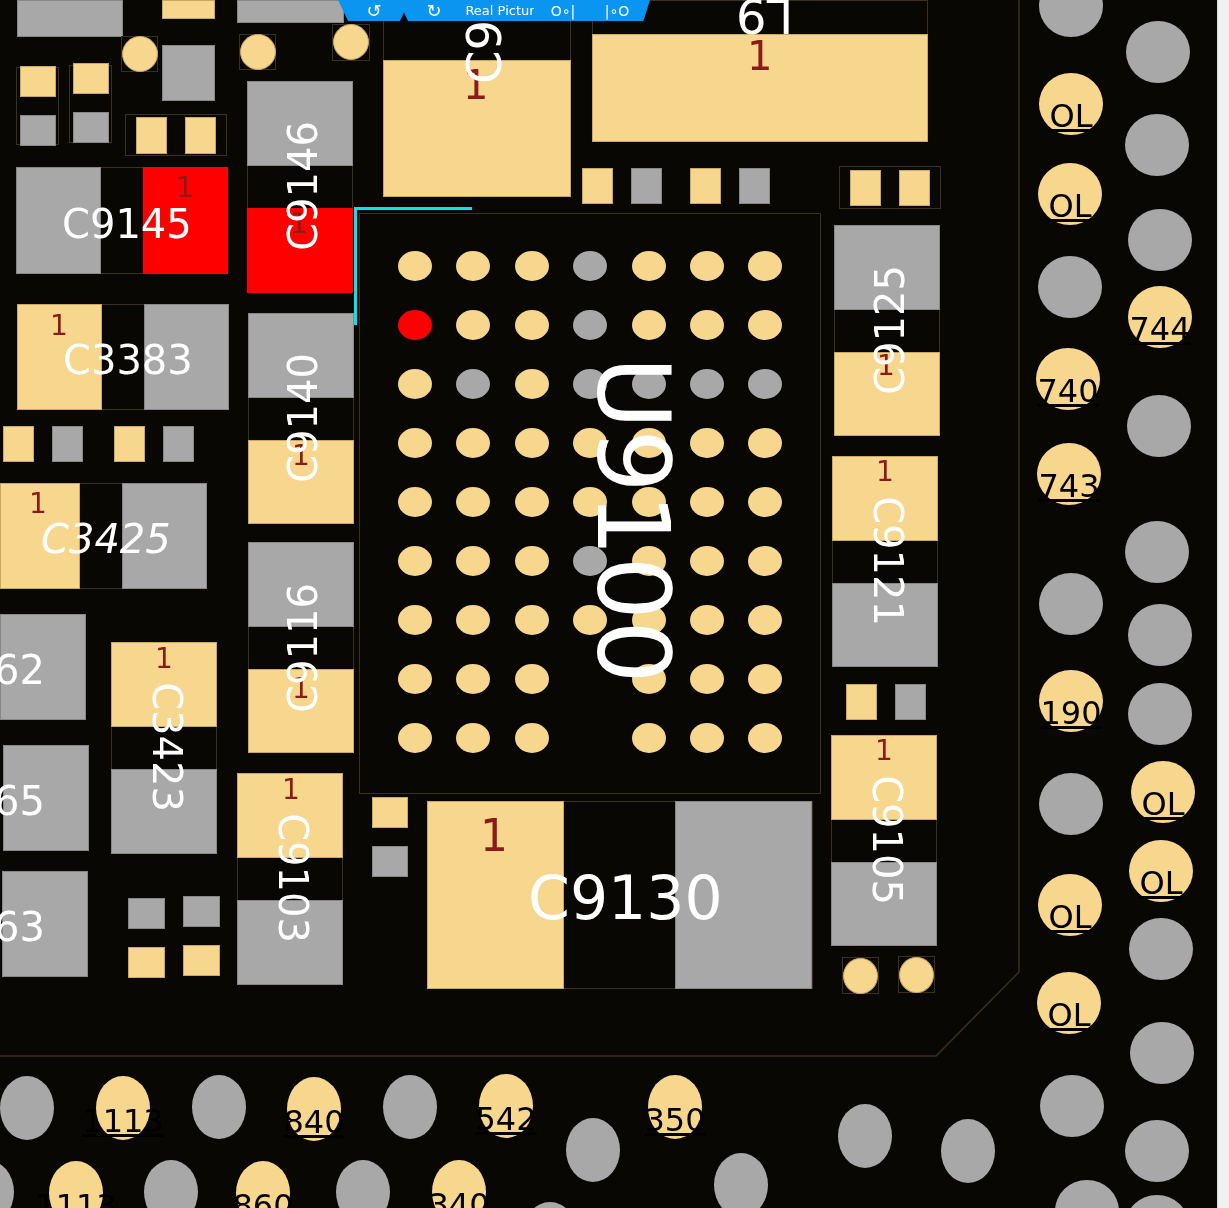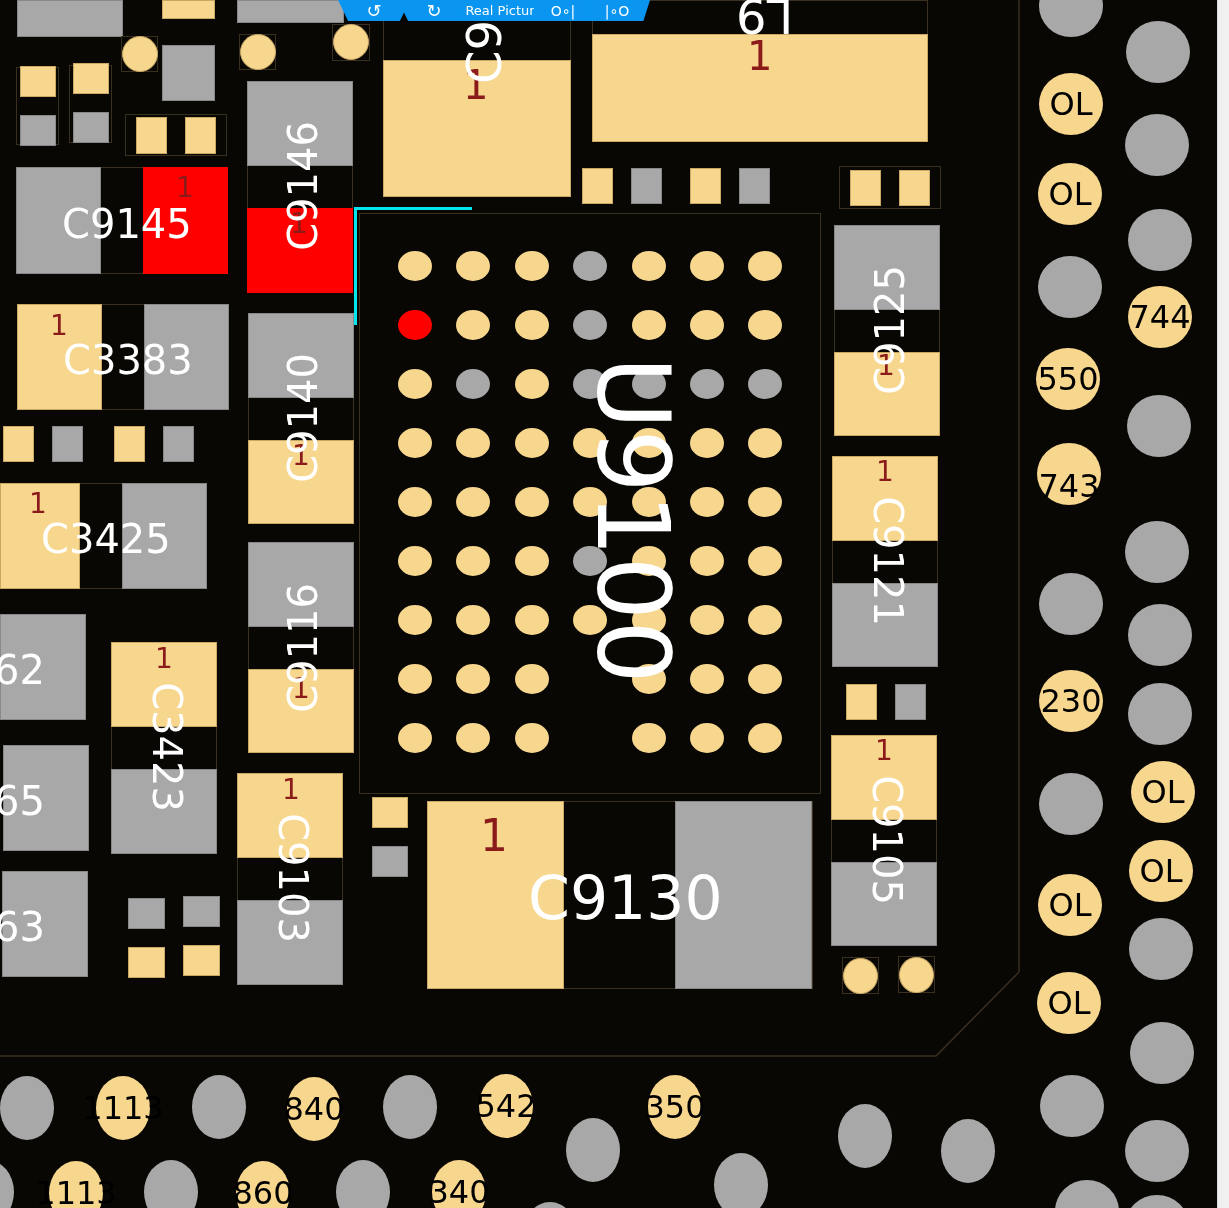--- a/index.html
+++ b/index.html
@@ -7,21 +7,21 @@
   #board{position:absolute;left:0;top:0;width:1217px;height:1208px;background:#080704;overflow:hidden;}
   #scrollbar{position:absolute;left:1217px;top:0;width:12px;height:1208px;background:#f0f0f0;border-left:1px solid #dcdcdc;}
   .pad{position:absolute;box-sizing:border-box;}
   .gold{background:#f7d68d;border:1px solid #c9a866;}
   .grey{background:#a8a8a8;border:1px solid #888;}
   .red{background:#ff0000;}
   .outline{position:absolute;box-sizing:border-box;border:1px solid #3a3020;}
   .round{border-radius:50%;}
   .lbl{position:absolute;color:#fff;white-space:nowrap;line-height:1;transform-origin:center center;}
   .pin1{position:absolute;color:#8b1a1a;font-size:28px;line-height:1;}
-  .ball{position:absolute;border-radius:50%;box-sizing:border-box;display:flex;align-items:center;justify-content:center;color:#000;font-size:34px;}
+  .ball{position:absolute;border-radius:50%;box-sizing:border-box;display:flex;align-items:flex-end;justify-content:center;color:#000;font-size:34px;text-decoration:underline;}
   .ball.g{background:#f7d68d;}
   .ball.s{background:#a8a8a8;}
   .bga{position:absolute;width:34px;height:30px;border-radius:50%;}
   .bga.g{background:#f7d68d;}
   .bga.s{background:#a8a8a8;}
   .bga.r{background:#ff0000;}
   #toolbar{position:absolute;left:338px;top:0;height:21px;display:flex;}
   .tb{height:21px;background:#0a96f0;color:#fff;display:flex;align-items:center;justify-content:center;font-size:13px;clip-path:polygon(0 0,100% 0,86% 100%,14% 100%);margin-right:-12px;}
   .tb.sl{clip-path:polygon(10% 0,100% 0,90% 100%,0 100%);}
 </style>
@@ -86,21 +86,21 @@
     <div class="pad gold" style="left:248px;top:440px;width:106px;height:84px;"></div>
     <span class="pin1" style="left:292px;top:442px;">1</span>
     <span class="lbl" style="left:238px;top:398px;font-size:40px;transform:rotate(-90deg);">C9140</span>
   </div>
 
   <div>
     <div class="outline" style="left:0;top:483px;width:207px;height:106px;"></div>
     <div class="pad gold" style="left:0;top:483px;width:80px;height:106px;"></div>
     <div class="pad grey" style="left:122px;top:483px;width:85px;height:106px;"></div>
     <span class="pin1" style="left:29px;top:490px;">1</span>
-    <span class="lbl" style="left:41px;top:519px;font-size:40px;">C3425</span>
+    <span class="lbl" style="left:41px;top:519px;font-size:40px;font-style:italic;">C3425</span>
   </div>
 
   <div>
     <div class="outline" style="left:248px;top:542px;width:106px;height:211px;"></div>
     <div class="pad grey" style="left:248px;top:542px;width:106px;height:85px;"></div>
     <div class="pad gold" style="left:248px;top:669px;width:106px;height:84px;"></div>
     <span class="pin1" style="left:292px;top:675px;">1</span>
     <span class="lbl" style="left:238px;top:628px;font-size:40px;transform:rotate(-90deg);">C9116</span>
   </div>
 
@@ -269,28 +269,28 @@
   <div id="testpoints">
       <div class="ball s" style="left: 1039px; top: -25px; width: 64px; height: 62px;"></div>
       <div class="ball g" style="left: 1039px; top: 73px; width: 64px; height: 62px;">
         <span style="font-size: 32px;">OL</span>
       </div>
       <div class="ball g" style="left: 1038px; top: 163px; width: 64px; height: 62px;">
         <span style="font-size: 32px;">OL</span>
       </div>
       <div class="ball s" style="left: 1038px; top: 256px; width: 64px; height: 62px;"></div>
       <div class="ball g" style="left: 1036px; top: 348px; width: 64px; height: 62px;">
-        <span style="font-size: 32px;">550</span>
+        <span style="font-size: 32px;">740</span>
       </div>
       <div class="ball g" style="left: 1037px; top: 443px; width: 64px; height: 62px;">
         <span style="font-size: 32px; margin-top: 23px;">743</span>
       </div>
       <div class="ball s" style="left: 1039px; top: 573px; width: 64px; height: 62px;"></div>
       <div class="ball g" style="left: 1039px; top: 670px; width: 64px; height: 62px;">
-        <span style="font-size: 32px;">230</span>
+        <span style="font-size: 32px;">190</span>
       </div>
       <div class="ball s" style="left: 1039px; top: 773px; width: 64px; height: 62px;"></div>
       <div class="ball g" style="left: 1038px; top: 874px; width: 64px; height: 62px;">
         <span style="font-size: 32px;">OL</span>
       </div>
       <div class="ball g" style="left: 1037px; top: 972px; width: 64px; height: 62px;">
         <span style="font-size: 32px;">OL</span>
       </div>
       <div class="ball s" style="left: 1040px; top: 1075px; width: 64px; height: 62px;"></div>
       <div class="ball s" style="left: 1055px; top: 1180px; width: 64px; height: 62px;"></div>

